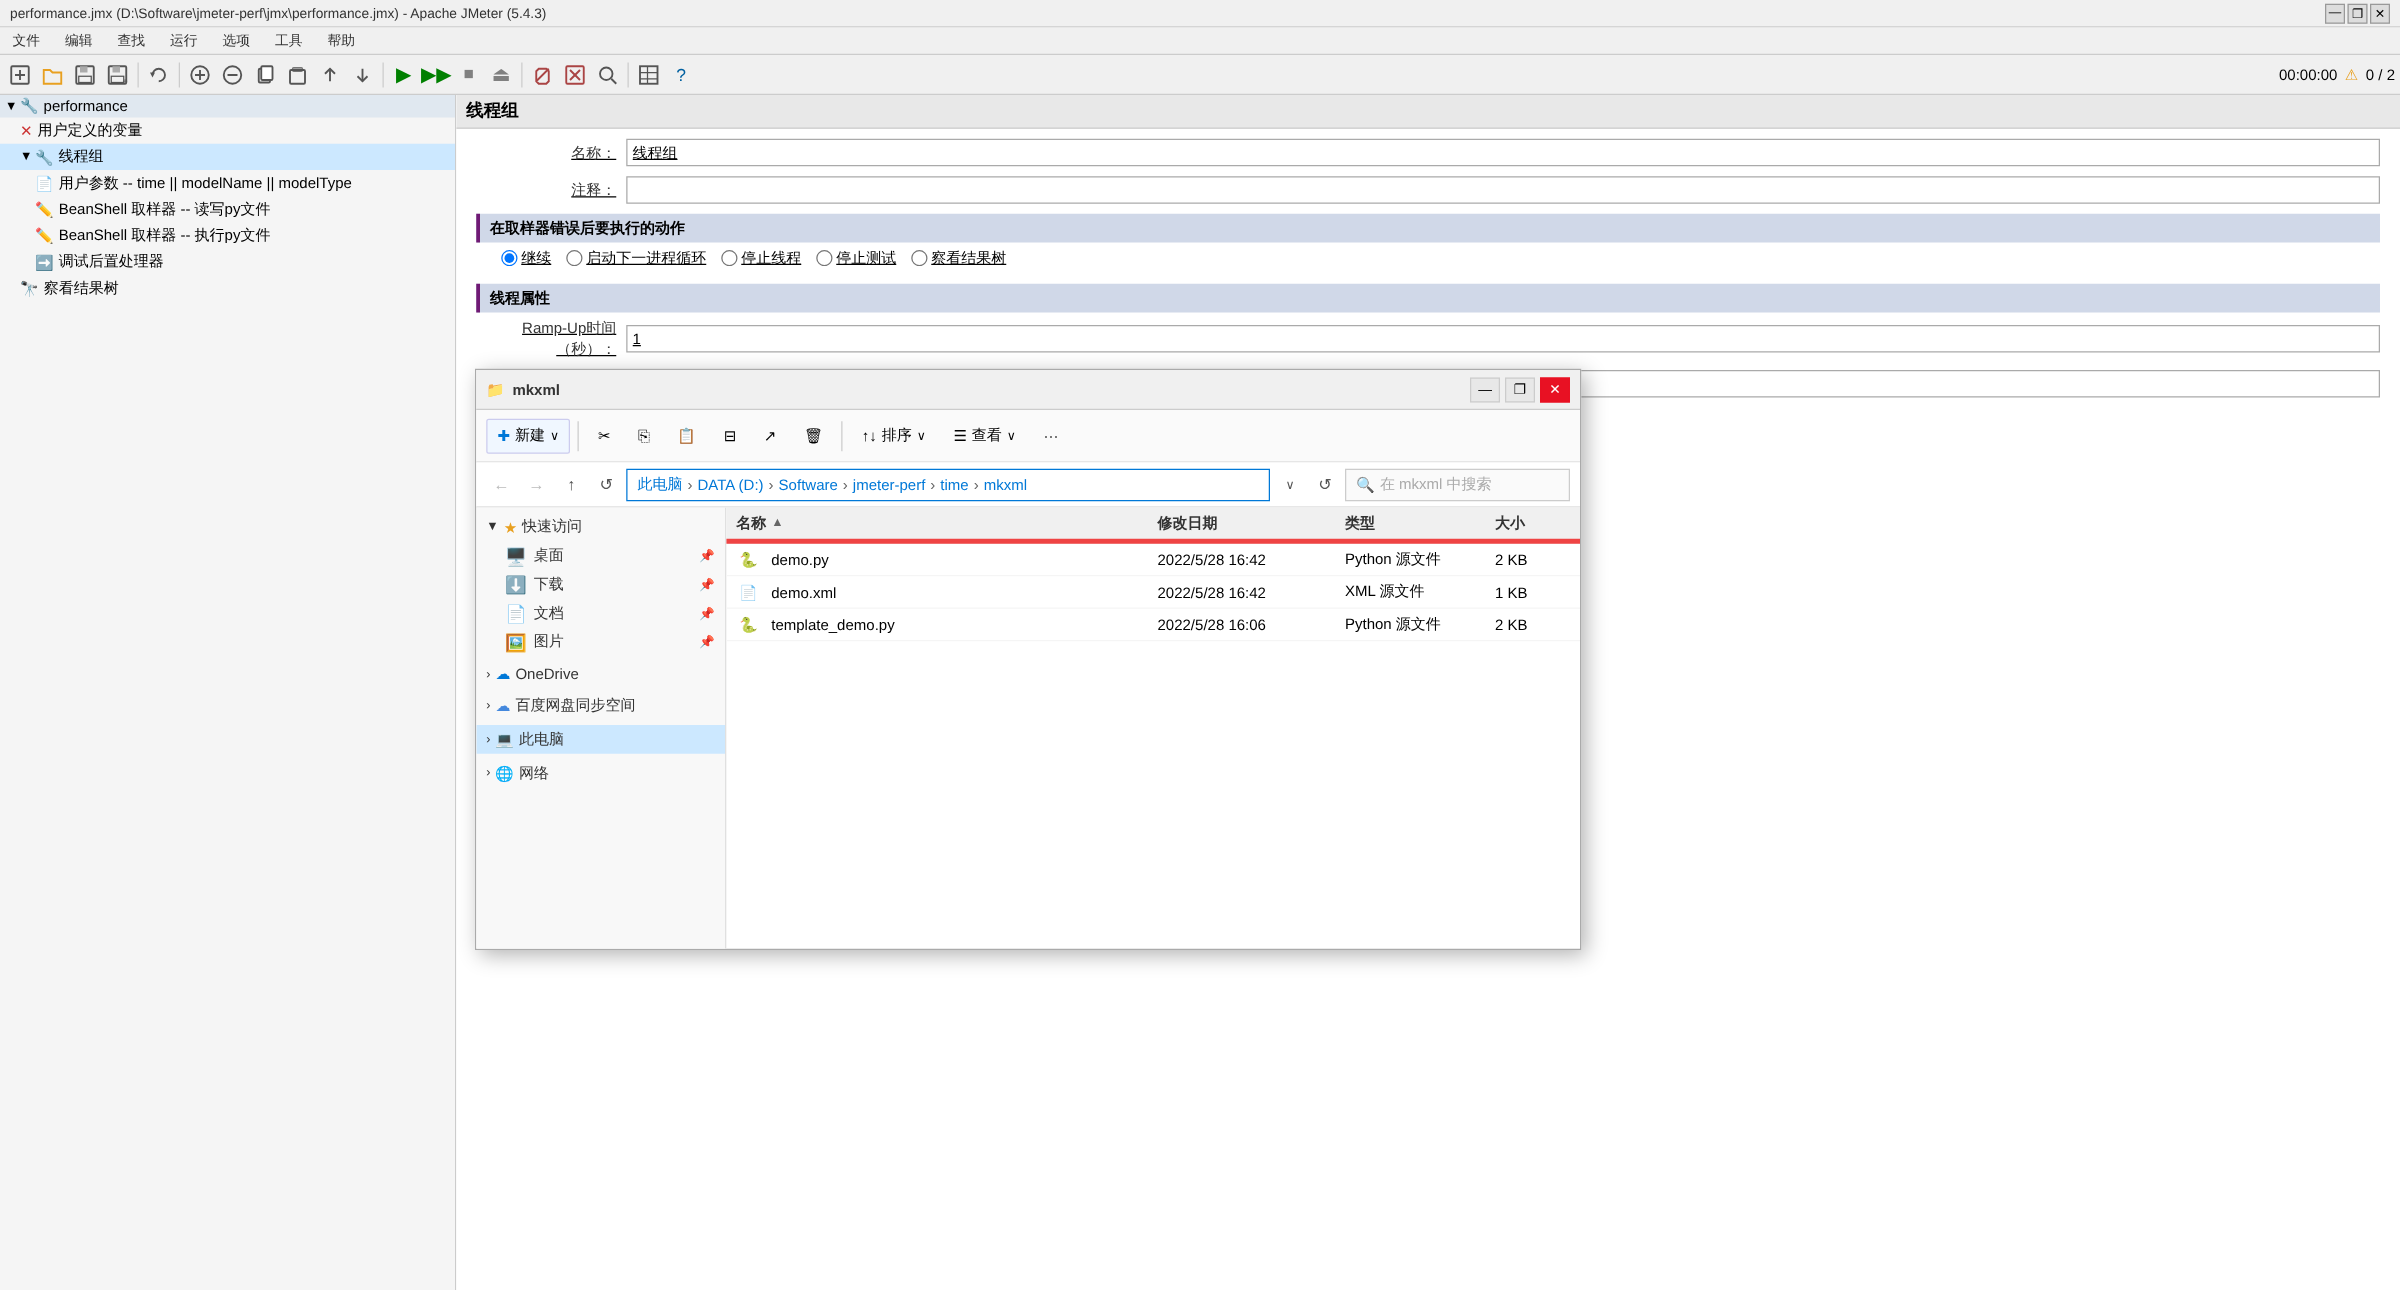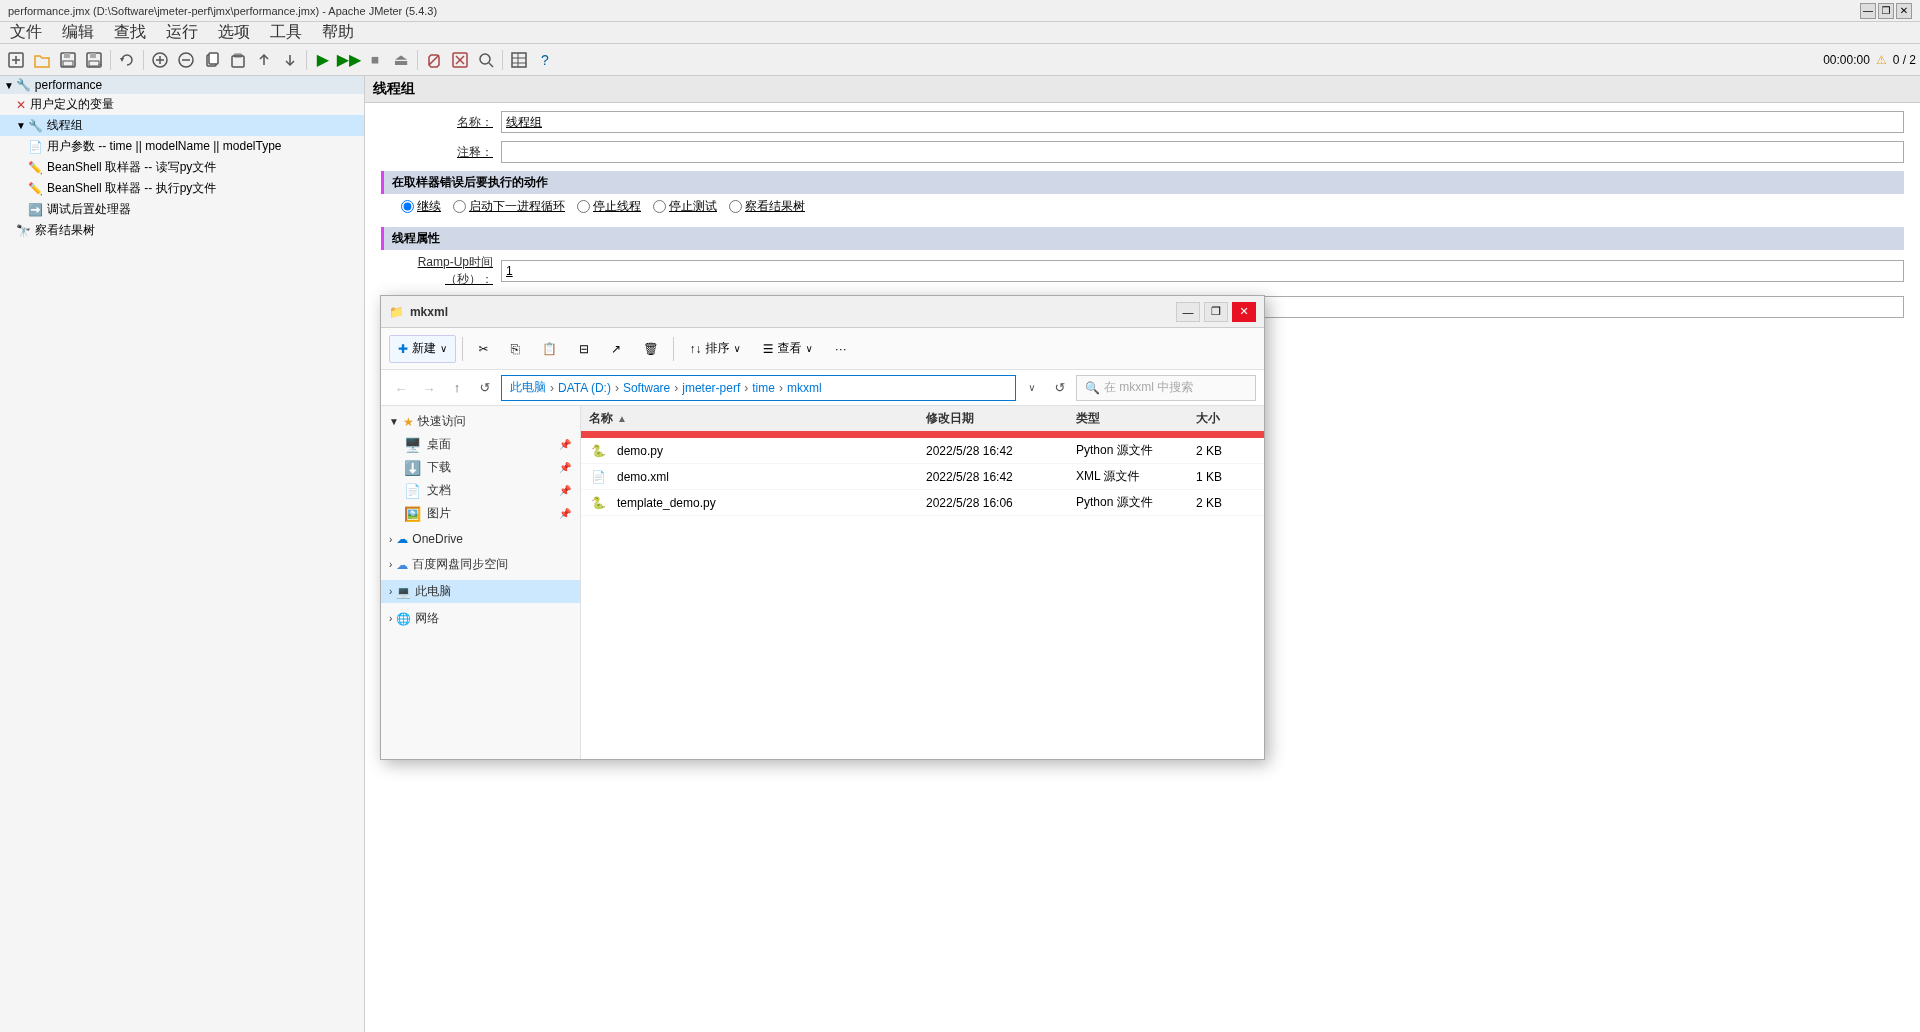--- a/index.html
+++ b/index.html
@@ -6,21 +6,21 @@
     body { font-family: 'Microsoft YaHei', Arial, sans-serif; font-size: 12px; background: #f0f0f0; overflow: hidden; width: 1920px; height: 1032px; }
     
     
     .title-bar { background: #f0f0f0; height: 22px; display: flex; align-items: center; justify-content: space-between; padding: 0 8px; border-bottom: 1px solid #ccc; }
     .title-bar-text { font-size: 11px; color: #333; }
     .title-bar-controls { display: flex; gap: 2px; }
     .title-btn { width: 16px; height: 16px; border: 1px solid #999; background: #ddd; cursor: pointer; font-size: 10px; display: flex; align-items: center; justify-content: center; }
     
     
     .menu-bar { background: #f0f0f0; height: 22px; display: flex; align-items: center; padding: 0 4px; border-bottom: 1px solid #ccc; gap: 8px; }
-    .menu-item { padding: 2px 6px; font-size: 16px; cursor: pointer; color: #333; }
+    .menu-item { padding: 2px 6px; font-size: 11px; cursor: pointer; color: #333; }
     
     
     .toolbar { background: #f0f0f0; height: 32px; display: flex; align-items: center; padding: 0 4px; border-bottom: 1px solid #ccc; gap: 2px; }
     .toolbar-btn { width: 24px; height: 24px; border: 1px solid transparent; background: transparent; cursor: pointer; display: flex; align-items: center; justify-content: center; font-size: 14px; }
     .toolbar-separator { width: 1px; height: 20px; background: #ccc; margin: 0 2px; }
     
     
     .main-layout { display: flex; height: calc(1032px - 76px); }
     
     
@@ -34,21 +34,21 @@
     .right-panel { flex: 1; background: #ffffff; padding: 0; overflow-y: auto; }
     .section-title { background: #e8e8e8; padding: 4px 8px; font-size: 14px; font-weight: bold; border-bottom: 1px solid #ccc; }
     .form-area { padding: 8px 16px; }
     .form-row { display: flex; align-items: center; margin-bottom: 8px; text-decoration: underline; }
     .form-label { width: 120px; font-size: 12px; color: #333; text-align: right; padding-right: 8px; }
     .form-input { flex: 1; height: 22px; border: 1px solid #aaa; padding: 1px 4px; font-size: 12px; }
     
     .radio-group { display: flex; gap: 12px; align-items: center; flex-wrap: wrap; }
     .radio-label { display: flex; align-items: center; gap: 3px; font-size: 12px; }
     
-    .subsection-title { background: #d0d8e8; padding: 3px 8px; font-size: 12px; font-weight: bold; margin: 4px 0; border-left: 3px solid #d946ef; }
+    .subsection-title { background: #d0d8e8; padding: 3px 8px; font-size: 12px; font-weight: bold; margin: 4px 0; border-left: 3px solid #701a75; }
     
     
     .file-dialog { position: absolute; top: 295px; left: 380px; width: 885px; height: 465px; background: white; border: 1px solid #aaa; box-shadow: 4px 4px 16px rgba(0,0,0,0.3); z-index: 100; display: flex; flex-direction: column; }
     .dialog-title-bar { background: #f0f0f0; height: 32px; display: flex; align-items: center; justify-content: space-between; padding: 0 8px; border-bottom: 1px solid #ccc; }
     .dialog-title-text { font-size: 12px; color: #333; font-weight: bold; display: flex; align-items: center; gap: 6px; }
     .dialog-controls { display: flex; gap: 4px; }
     .dialog-btn { width: 24px; height: 20px; border: 1px solid #ccc; background: #e8e8e8; cursor: pointer; display: flex; align-items: center; justify-content: center; font-size: 11px; }
     .dialog-close-btn { background: #e81123; color: white; border-color: #e81123; }
     
     
@@ -72,21 +72,21 @@
     .dialog-left-nav { width: 200px; background: #f8f8f8; border-right: 1px solid #e0e0e0; overflow-y: auto; padding: 4px 0; }
     .nav-section { margin-bottom: 4px; }
     .nav-section-header { display: flex; align-items: center; padding: 3px 8px; cursor: pointer; font-size: 12px; color: #333; }
     .nav-section-header .chevron { margin-right: 4px; font-size: 10px; }
     .nav-item { display: flex; align-items: center; padding: 3px 8px 3px 24px; cursor: pointer; font-size: 12px; color: #333; gap: 6px; }
     .nav-item-icon { width: 16px; height: 16px; display: flex; align-items: center; justify-content: center; font-size: 14px; }
     .pin-icon { font-size: 10px; color: #888; margin-left: auto; }
     
     
     .dialog-file-list { flex: 1; overflow-y: auto; }
-    .file-list-header { display: flex; padding: 4px 8px; background: #f0f0f0; border-bottom: 7px solid #ef4444; font-size: 12px; font-weight: bold; color: #333; cursor: pointer; }
+    .file-list-header { display: flex; padding: 4px 8px; background: #f0f0f0; border-bottom: 4px solid #ef4444; font-size: 12px; font-weight: bold; color: #333; cursor: pointer; }
     .file-col-name { flex: 2; display: flex; align-items: center; gap: 4px; }
     .file-col-date { width: 150px; }
     .file-col-type { width: 120px; }
     .file-col-size { width: 60px; }
     .sort-icon { font-size: 10px; color: #666; }
     .file-row { display: flex; align-items: center; padding: 4px 8px; cursor: pointer; border-bottom: 1px solid #f5f5f5; font-size: 12px; }
     .file-icon { width: 20px; text-align: center; margin-right: 4px; }
     
     
     .dialog-status-bar { height: 28px; background: #f0f0f0; border-top: 1px solid #ccc; display: flex; align-items: center; justify-content: space-between; padding: 0 8px; }

